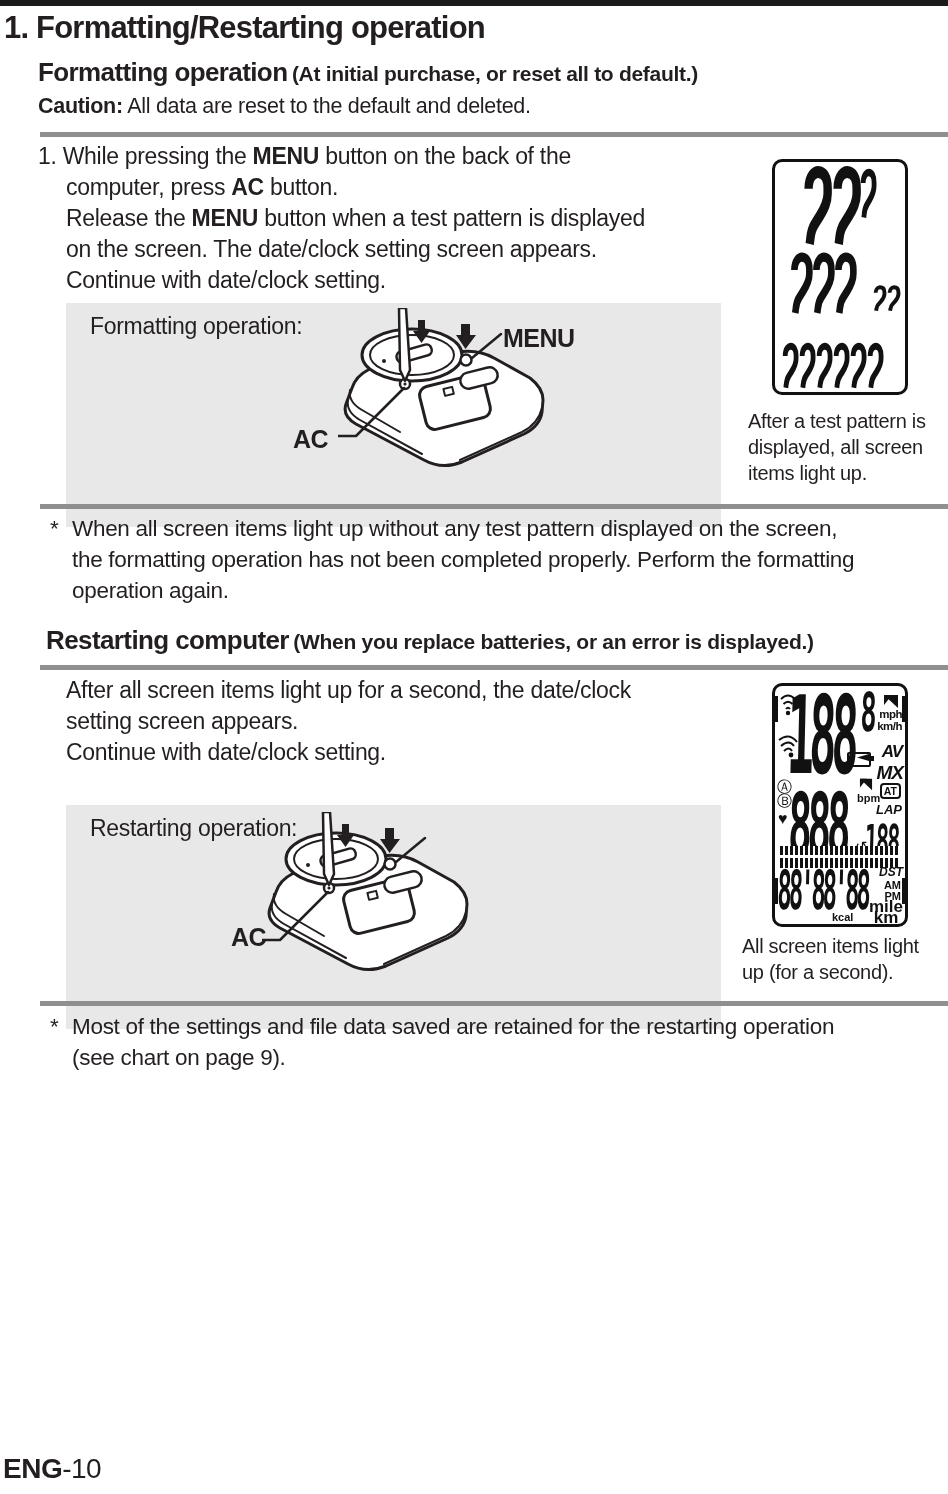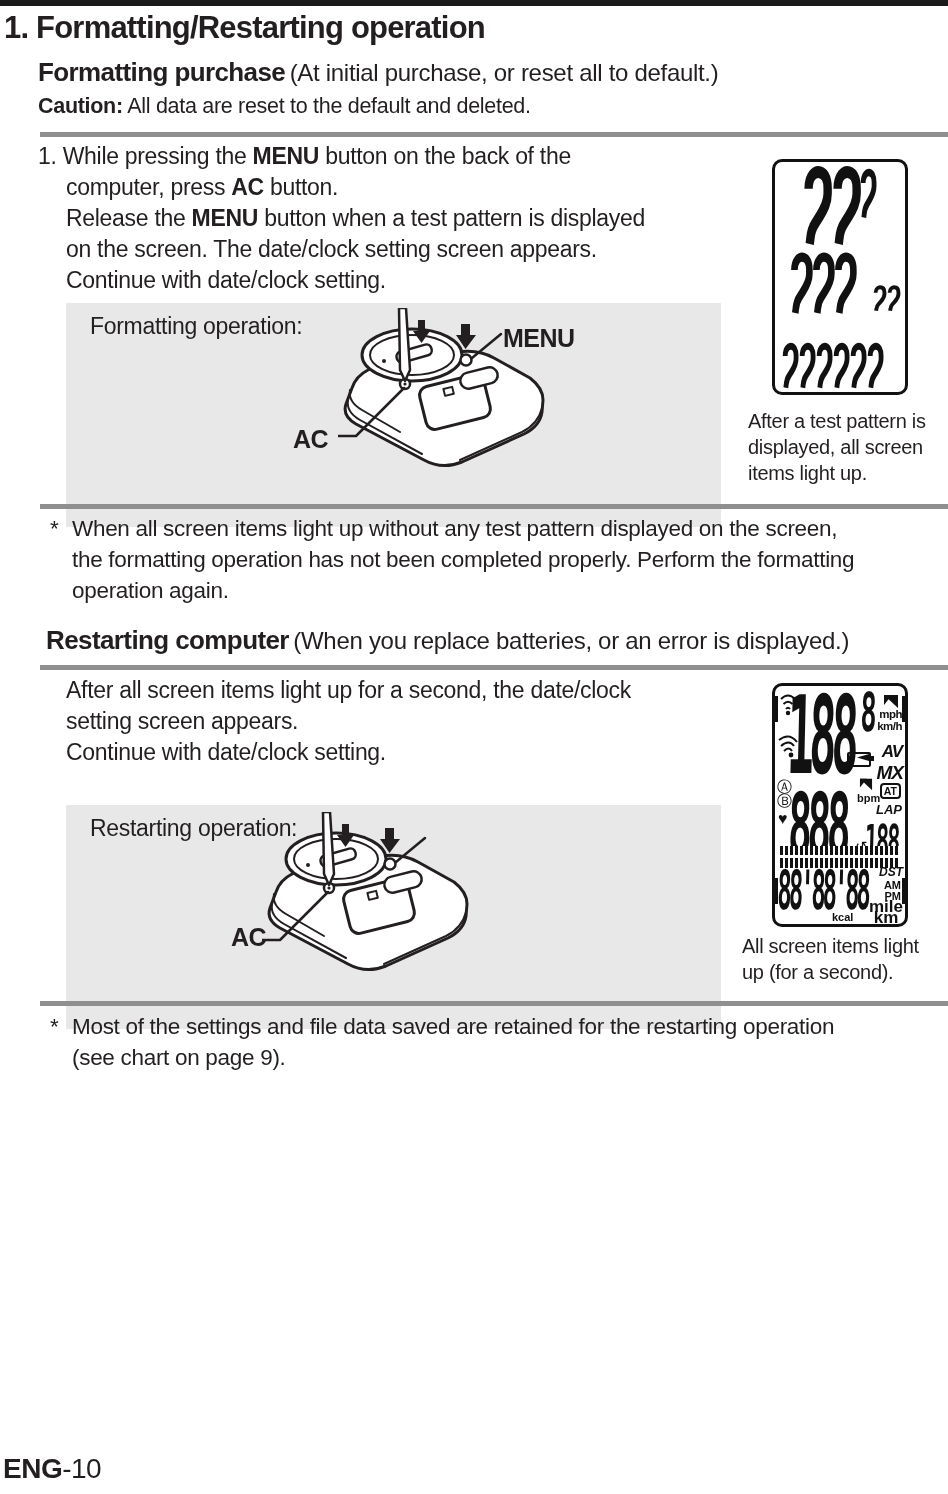--- a/index.html
+++ b/index.html
@@ -8,21 +8,21 @@
     font-family:"Liberation Sans",sans-serif;color:#231f20;
     overflow:hidden;
   }
   .abs{position:absolute;}
   
   .top-bar{left:0;top:0;width:948px;height:6px;background:#1a1a1a;}
   
   .h1{left:4px;top:10px;font-size:31px;font-weight:bold;letter-spacing:-0.8px;white-space:nowrap;}
   .sec-head{white-space:nowrap;}
   .sec-head .big{font-size:26px;font-weight:bold;letter-spacing:-0.6px;}
-  .sec-head .small{font-size:24px;letter-spacing:-0.3px;}
+  .sec-head .small{font-size:21px;letter-spacing:-0.3px;font-weight:bold;}
   .caution{left:38px;top:94px;font-size:21.5px;letter-spacing:-0.3px;white-space:nowrap;}
   .caution b{font-weight:bold;}
   
   .rule{left:40px;width:908px;height:5px;background:#8f8f8f;}
   
   .step{font-size:23px;line-height:31px;letter-spacing:-0.3px;}
   .step .ind{margin-left:28px;}
   .step b{font-weight:bold;}
   
   .graybox{left:66px;width:655px;height:224px;background:#e8e8e8;}
@@ -112,21 +112,21 @@
 </svg>
 
 <div class="abs top-bar"></div>
 
 <div class="abs h1">
   <span>1.</span>
   <span>Formatting/Restarting operation</span>
 </div>
 
 <div class="abs sec-head" style="left:38px;top:57px;">
-  <span class="big">Formatting purchase</span>
+  <span class="big">Formatting operation</span>
   <span class="small">(At initial purchase, or reset all to default.)</span>
 </div>
 <div class="abs caution">
   <b>Caution:</b><span> All data are reset to the default and deleted.</span>
 </div>
 
 <div class="abs rule" style="top:132px;"></div>
 
 <div class="abs step" style="left:38px;top:141px;width:700px;">
   <div><span>1. While pressing the </span><b>MENU</b><span> button on the back of the</span></div>

